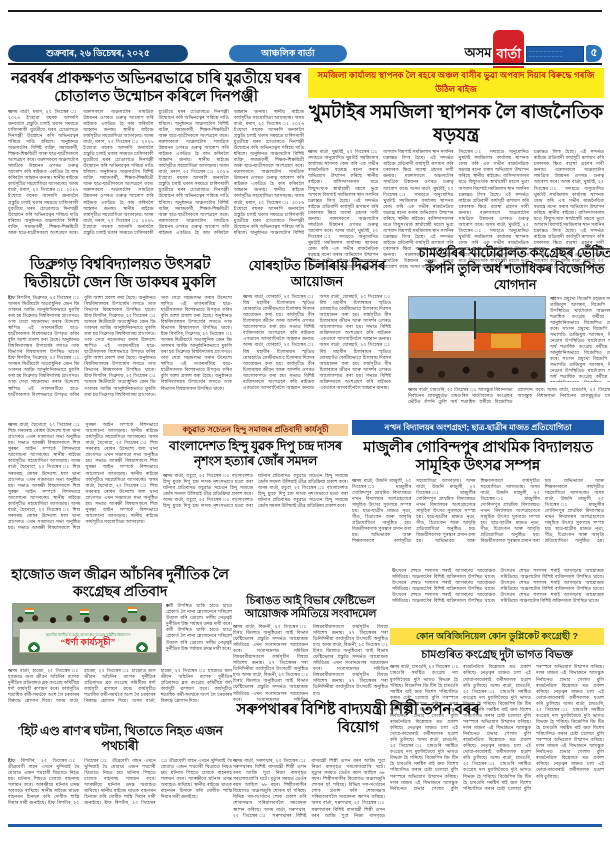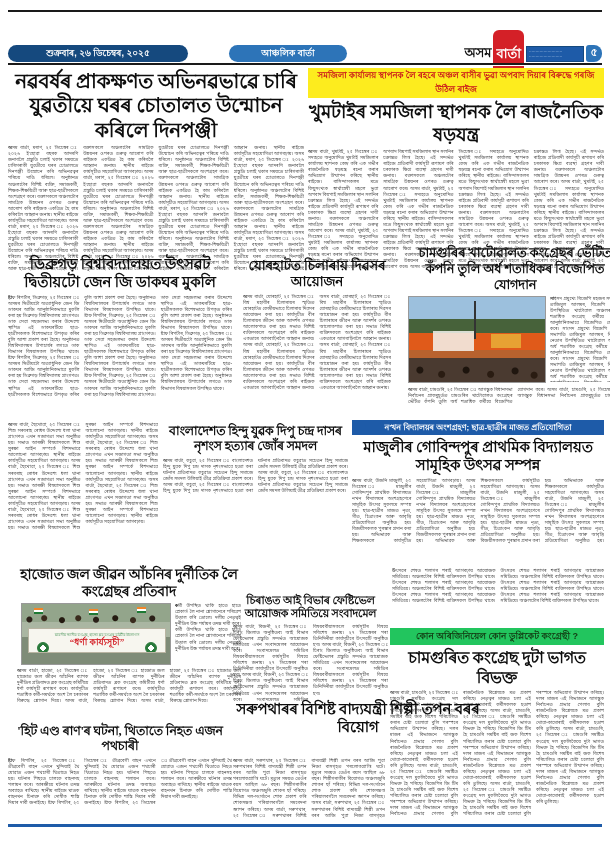--- a/index.html
+++ b/index.html
@@ -26,21 +26,21 @@
 
   
   .art{position:absolute;}
   .hl{font-weight:bold;text-align:center;line-height:1.22;margin:0 0 3px 0;color:#0d0d0d;
       font-family:"Liberation Serif",serif;letter-spacing:-0.2px;}
   .kicker{display:block;text-align:center;font-weight:bold;
           font-family:"Liberation Sans",sans-serif;margin:0 0 3px 0;padding:1px 2px;}
   .kicker.yellow{background:#fdec1e;color:#c9151b;font-size:8.5px;}
   .kicker.orange{background:#f6cf9e;color:#7a1400;font-size:8px;line-height:1.25;}
   .kicker.blue{background:#1e5ba8;color:#fff;font-size:8px;}
-  .kicker.mint{background:#22c55e;color:#123b12;font-size:9px;}
+  .kicker.mint{background:#fde047;color:#123b12;font-size:9px;}
   .body{font-size:4.6px;line-height:1.32;text-align:justify;color:#1c1c1c;
         column-gap:5px;overflow:hidden;word-break:break-word;}
   .c2{column-count:2}.c3{column-count:3}.c4{column-count:4}
   .body::first-letter{font-weight:bold;}
 
   
   .photoE{position:absolute;left:0;top:0;width:136px;height:85px;overflow:hidden;border:1px solid #999;
           background:linear-gradient(#9cc0dd 0 26%, #47623a 26% 42%, #e05a1a 42% 62%, #b8622e 62% 72%, #4a3a30 72% 100%);}
   .photoE .blob1{position:absolute;left:18%;top:40%;width:30%;height:24%;background:#f3f3ee;opacity:.85;}
   .photoE .blob2{position:absolute;left:60%;top:44%;width:22%;height:16%;background:#e8b43a;opacity:.8;}
@@ -94,21 +94,21 @@
     <span class="web-box">
       <span>·························</span>
       <span>·························</span>
     </span>
     <span class="pageno">৫</span>
   </div>
 
   <div class="headrule"></div>
 
   <section class="art" style="left:8px;top:69px;width:296px;">
-    <h2 class="hl" style="font-size:20px">নৱবৰ্ষৰ প্ৰাকক্ষণত অভিনৱভাৱে চাৰি যুৱতীয়ে ঘৰৰ চোতালত উন্মোচন কৰিলে দিনপঞ্জী</h2>
+    <h2 class="hl" style="font-size:15px">নৱবৰ্ষৰ প্ৰাকক্ষণত অভিনৱভাৱে চাৰি যুৱতীয়ে ঘৰৰ চোতালত উন্মোচন কৰিলে দিনপঞ্জী</h2>
     <div class="body c4" style="height:132px">অসম বাৰ্তা, মৰাণ, ২৫ ডিচেম্বৰ ঃ ২০২৬ ই'ছোৱা বছৰক আদৰণি জনাবলৈ প্ৰস্তুতি চলাই থকাৰ সময়তে চাৰিগৰাকী যুৱতীয়ে ঘৰৰ চোতালতে দিনপঞ্জী উন্মোচন কৰি অভিনৱত্বৰ পৰিচয় দাঙি ধৰিলে। অনুষ্ঠানত অঞ্চলটোৰ বিশিষ্ট ব্যক্তি, সমাজকৰ্মী, শিক্ষক-শিক্ষয়িত্ৰী আৰু ছাত্ৰ-ছাত্ৰীসকলে অংশগ্ৰহণ কৰে। বক্তাসকলে অঞ্চলটোৰ সামগ্ৰিক উন্নয়নৰ ওপৰত গুৰুত্ব আৰোপ কৰি ৰাইজক একত্ৰিত হৈ কাম কৰিবলৈ আহ্বান জনায়। স্থানীয় ৰাইজে কাৰ্যসূচীত সহযোগিতা আগবঢ়ায়। অসম বাৰ্তা, মৰাণ, ২৫ ডিচেম্বৰ ঃ ২০২৬ ই'ছোৱা বছৰক আদৰণি জনাবলৈ প্ৰস্তুতি চলাই থকাৰ সময়তে চাৰিগৰাকী যুৱতীয়ে ঘৰৰ চোতালতে দিনপঞ্জী উন্মোচন কৰি অভিনৱত্বৰ পৰিচয় দাঙি ধৰিলে। অনুষ্ঠানত অঞ্চলটোৰ বিশিষ্ট ব্যক্তি, সমাজকৰ্মী, শিক্ষক-শিক্ষয়িত্ৰী আৰু ছাত্ৰ-ছাত্ৰীসকলে অংশগ্ৰহণ কৰে। বক্তাসকলে অঞ্চলটোৰ সামগ্ৰিক উন্নয়নৰ ওপৰত গুৰুত্ব আৰোপ কৰি ৰাইজক একত্ৰিত হৈ কাম কৰিবলৈ আহ্বান জনায়। স্থানীয় ৰাইজে কাৰ্যসূচীত সহযোগিতা আগবঢ়ায়। অসম বাৰ্তা, মৰাণ, ২৫ ডিচেম্বৰ ঃ ২০২৬ ই'ছোৱা বছৰক আদৰণি জনাবলৈ প্ৰস্তুতি চলাই থকাৰ সময়তে চাৰিগৰাকী যুৱতীয়ে ঘৰৰ চোতালতে দিনপঞ্জী উন্মোচন কৰি অভিনৱত্বৰ পৰিচয় দাঙি ধৰিলে। অনুষ্ঠানত অঞ্চলটোৰ বিশিষ্ট ব্যক্তি, সমাজকৰ্মী, শিক্ষক-শিক্ষয়িত্ৰী আৰু ছাত্ৰ-ছাত্ৰীসকলে অংশগ্ৰহণ কৰে। বক্তাসকলে অঞ্চলটোৰ সামগ্ৰিক উন্নয়নৰ ওপৰত গুৰুত্ব আৰোপ কৰি ৰাইজক একত্ৰিত হৈ কাম কৰিবলৈ আহ্বান জনায়। স্থানীয় ৰাইজে কাৰ্যসূচীত সহযোগিতা আগবঢ়ায়। অসম বাৰ্তা, মৰাণ, ২৫ ডিচেম্বৰ ঃ ২০২৬ ই'ছোৱা বছৰক আদৰণি জনাবলৈ প্ৰস্তুতি চলাই থকাৰ সময়তে চাৰিগৰাকী যুৱতীয়ে ঘৰৰ চোতালতে দিনপঞ্জী উন্মোচন কৰি অভিনৱত্বৰ পৰিচয় দাঙি ধৰিলে। অনুষ্ঠানত অঞ্চলটোৰ বিশিষ্ট ব্যক্তি, সমাজকৰ্মী, শিক্ষক-শিক্ষয়িত্ৰী আৰু ছাত্ৰ-ছাত্ৰীসকলে অংশগ্ৰহণ কৰে। বক্তাসকলে অঞ্চলটোৰ সামগ্ৰিক উন্নয়নৰ ওপৰত গুৰুত্ব আৰোপ কৰি ৰাইজক একত্ৰিত হৈ কাম কৰিবলৈ আহ্বান জনায়। স্থানীয় ৰাইজে কাৰ্যসূচীত সহযোগিতা আগবঢ়ায়। অসম বাৰ্তা, মৰাণ, ২৫ ডিচেম্বৰ ঃ ২০২৬ ই'ছোৱা বছৰক আদৰণি জনাবলৈ প্ৰস্তুতি চলাই থকাৰ সময়তে চাৰিগৰাকী যুৱতীয়ে ঘৰৰ চোতালতে দিনপঞ্জী উন্মোচন কৰি অভিনৱত্বৰ পৰিচয় দাঙি ধৰিলে। অনুষ্ঠানত অঞ্চলটোৰ বিশিষ্ট ব্যক্তি, সমাজকৰ্মী, শিক্ষক-শিক্ষয়িত্ৰী আৰু ছাত্ৰ-ছাত্ৰীসকলে অংশগ্ৰহণ কৰে। বক্তাসকলে অঞ্চলটোৰ সামগ্ৰিক উন্নয়নৰ ওপৰত গুৰুত্ব আৰোপ কৰি ৰাইজক একত্ৰিত হৈ কাম কৰিবলৈ আহ্বান জনায়। স্থানীয় ৰাইজে কাৰ্যসূচীত সহযোগিতা আগবঢ়ায়। অসম বাৰ্তা, মৰাণ, ২৫ ডিচেম্বৰ ঃ ২০২৬ ই'ছোৱা বছৰক আদৰণি জনাবলৈ প্ৰস্তুতি চলাই থকাৰ সময়তে চাৰিগৰাকী যুৱতীয়ে ঘৰৰ চোতালতে দিনপঞ্জী উন্মোচন কৰি অভিনৱত্বৰ পৰিচয় দাঙি ধৰিলে। অনুষ্ঠানত অঞ্চলটোৰ বিশিষ্ট ব্যক্তি, সমাজকৰ্মী, শিক্ষক-শিক্ষয়িত্ৰী আৰু ছাত্ৰ-ছাত্ৰীসকলে অংশগ্ৰহণ কৰে। বক্তাসকলে অঞ্চলটোৰ সামগ্ৰিক উন্নয়নৰ ওপৰত গুৰুত্ব আৰোপ কৰি ৰাইজক একত্ৰিত হৈ কাম কৰিবলৈ আহ্বান জনায়। স্থানীয় ৰাইজে কাৰ্যসূচীত সহযোগিতা আগবঢ়ায়। অসম বাৰ্তা, মৰাণ, ২৫ ডিচেম্বৰ ঃ ২০২৬ ই'ছোৱা বছৰক আদৰণি জনাবলৈ প্ৰস্তুতি চলাই থকাৰ সময়তে চাৰিগৰাকী যুৱতীয়ে ঘৰৰ চোতালতে দিনপঞ্জী উন্মোচন কৰি অভিনৱত্বৰ পৰিচয় দাঙি ধৰিলে। অনুষ্ঠানত অঞ্চলটোৰ বিশিষ্ট ব্যক্তি, সমাজকৰ্মী, শিক্ষক-শিক্ষয়িত্ৰী আৰু ছাত্ৰ-ছাত্ৰীসকলে অংশগ্ৰহণ কৰে। বক্তাসকলে অঞ্চলটোৰ সামগ্ৰিক উন্নয়নৰ ওপৰত গুৰুত্ব আৰোপ কৰি ৰাইজক একত্ৰিত হৈ কাম কৰিবলৈ আহ্বান জনায়। স্থানীয় ৰাইজে কাৰ্যসূচীত সহযোগিতা আগবঢ়ায়। অসম বাৰ্তা, মৰাণ, ২৫ ডিচেম্বৰ ঃ ২০২৬ ই'ছোৱা বছৰক আদৰণি জনাবলৈ প্ৰস্তুতি চলাই থকাৰ সময়তে চাৰিগৰাকী যুৱতীয়ে ঘৰৰ চোতালতে দিনপঞ্জী উন্মোচন কৰি অভিনৱত্বৰ পৰিচয় দাঙি ধৰিলে। অনুষ্ঠানত অঞ্চলটোৰ বিশিষ্ট ব্যক্তি, সমাজকৰ্মী, শিক্ষক-শিক্ষয়িত্ৰী আৰু ছাত্ৰ-ছাত্ৰীসকলে অংশগ্ৰহণ কৰে। বক্তাসকলে অঞ্চলটোৰ সামগ্ৰিক উন্নয়নৰ ওপৰত গুৰুত্ব আৰোপ কৰি ৰাইজক একত্ৰিত হৈ কাম কৰিবলৈ আহ্বান জনায়। স্থানীয় ৰাইজে কাৰ্যসূচীত সহযোগিতা আগবঢ়ায়। </div>
   </section>
 
   <section class="art" style="left:308px;top:68px;width:296px;">
     <span class="kicker yellow">সমজিলা কাৰ্যালয় স্থাপনক লৈ ৰহৰে অঞ্চল বাসীৰ ভুৱা অপবাদ দিয়াৰ বিৰুদ্ধে গৰজি উঠিল ৰাইজ</span>
     <h2 class="hl" style="font-size:18.5px">খুমটাইৰ সমজিলা স্থাপনক লৈ ৰাজনৈতিক ষড়যন্ত্ৰ</h2>
     <div class="body c4" style="height:122px">অসম বাৰ্তা, খুমটাই, ২৫ ডিচেম্বৰ ঃ সদ্যহতে অনুমোদিত খুমটাই সমজিলাৰ কাৰ্যালয় স্থাপনক কেন্দ্ৰ কৰি এক গভীৰ ৰাজনৈতিক ষড়যন্ত্ৰ ৰচনা কৰাৰ অভিযোগ উত্থাপন কৰিছে স্থানীয় ৰাইজে। বাসিন্দাসকলৰ মতে কিছুসংখ্যক স্বাৰ্থান্বেষী মহলে ভুৱা অপবাদ বিয়পাই সমজিলাৰ স্থান সলনিৰ চক্ৰান্তত লিপ্ত হৈছে। এই সন্দৰ্ভত ৰাইজে প্ৰতিবাদী কাৰ্যসূচী ৰূপায়ণ কৰি চৰকাৰক ক্ষিপ্ৰ ব্যৱস্থা গ্ৰহণৰ দাবী জনায়। বক্তাসকলে অঞ্চলটোৰ সামগ্ৰিক উন্নয়নৰ ওপৰত গুৰুত্ব আৰোপ কৰে। অসম বাৰ্তা, খুমটাই, ২৫ ডিচেম্বৰ ঃ সদ্যহতে অনুমোদিত খুমটাই সমজিলাৰ কাৰ্যালয় স্থাপনক কেন্দ্ৰ কৰি এক গভীৰ ৰাজনৈতিক ষড়যন্ত্ৰ ৰচনা কৰাৰ অভিযোগ উত্থাপন কৰিছে স্থানীয় ৰাইজে। বাসিন্দাসকলৰ মতে কিছুসংখ্যক স্বাৰ্থান্বেষী মহলে ভুৱা অপবাদ বিয়পাই সমজিলাৰ স্থান সলনিৰ চক্ৰান্তত লিপ্ত হৈছে। এই সন্দৰ্ভত ৰাইজে প্ৰতিবাদী কাৰ্যসূচী ৰূপায়ণ কৰি চৰকাৰক ক্ষিপ্ৰ ব্যৱস্থা গ্ৰহণৰ দাবী জনায়। বক্তাসকলে অঞ্চলটোৰ সামগ্ৰিক উন্নয়নৰ ওপৰত গুৰুত্ব আৰোপ কৰে। অসম বাৰ্তা, খুমটাই, ২৫ ডিচেম্বৰ ঃ সদ্যহতে অনুমোদিত খুমটাই সমজিলাৰ কাৰ্যালয় স্থাপনক কেন্দ্ৰ কৰি এক গভীৰ ৰাজনৈতিক ষড়যন্ত্ৰ ৰচনা কৰাৰ অভিযোগ উত্থাপন কৰিছে স্থানীয় ৰাইজে। বাসিন্দাসকলৰ মতে কিছুসংখ্যক স্বাৰ্থান্বেষী মহলে ভুৱা অপবাদ বিয়পাই সমজিলাৰ স্থান সলনিৰ চক্ৰান্তত লিপ্ত হৈছে। এই সন্দৰ্ভত ৰাইজে প্ৰতিবাদী কাৰ্যসূচী ৰূপায়ণ কৰি চৰকাৰক ক্ষিপ্ৰ ব্যৱস্থা গ্ৰহণৰ দাবী জনায়। বক্তাসকলে অঞ্চলটোৰ সামগ্ৰিক উন্নয়নৰ ওপৰত গুৰুত্ব আৰোপ কৰে। অসম বাৰ্তা, খুমটাই, ২৫ ডিচেম্বৰ ঃ সদ্যহতে অনুমোদিত খুমটাই সমজিলাৰ কাৰ্যালয় স্থাপনক কেন্দ্ৰ কৰি এক গভীৰ ৰাজনৈতিক ষড়যন্ত্ৰ ৰচনা কৰাৰ অভিযোগ উত্থাপন কৰিছে স্থানীয় ৰাইজে। বাসিন্দাসকলৰ মতে কিছুসংখ্যক স্বাৰ্থান্বেষী মহলে ভুৱা অপবাদ বিয়পাই সমজিলাৰ স্থান সলনিৰ চক্ৰান্তত লিপ্ত হৈছে। এই সন্দৰ্ভত ৰাইজে প্ৰতিবাদী কাৰ্যসূচী ৰূপায়ণ কৰি চৰকাৰক ক্ষিপ্ৰ ব্যৱস্থা গ্ৰহণৰ দাবী জনায়। বক্তাসকলে অঞ্চলটোৰ সামগ্ৰিক উন্নয়নৰ ওপৰত গুৰুত্ব আৰোপ কৰে। অসম বাৰ্তা, খুমটাই, ২৫ ডিচেম্বৰ ঃ সদ্যহতে অনুমোদিত খুমটাই সমজিলাৰ কাৰ্যালয় স্থাপনক কেন্দ্ৰ কৰি এক গভীৰ ৰাজনৈতিক ষড়যন্ত্ৰ ৰচনা কৰাৰ অভিযোগ উত্থাপন কৰিছে স্থানীয় ৰাইজে। বাসিন্দাসকলৰ মতে কিছুসংখ্যক স্বাৰ্থান্বেষী মহলে ভুৱা অপবাদ বিয়পাই সমজিলাৰ স্থান সলনিৰ চক্ৰান্তত লিপ্ত হৈছে। এই সন্দৰ্ভত ৰাইজে প্ৰতিবাদী কাৰ্যসূচী ৰূপায়ণ কৰি চৰকাৰক ক্ষিপ্ৰ ব্যৱস্থা গ্ৰহণৰ দাবী জনায়। বক্তাসকলে অঞ্চলটোৰ সামগ্ৰিক উন্নয়নৰ ওপৰত গুৰুত্ব আৰোপ কৰে। অসম বাৰ্তা, খুমটাই, ২৫ ডিচেম্বৰ ঃ সদ্যহতে অনুমোদিত খুমটাই সমজিলাৰ কাৰ্যালয় স্থাপনক কেন্দ্ৰ কৰি এক গভীৰ ৰাজনৈতিক ষড়যন্ত্ৰ ৰচনা কৰাৰ অভিযোগ উত্থাপন কৰিছে স্থানীয় ৰাইজে। বাসিন্দাসকলৰ মতে কিছুসংখ্যক স্বাৰ্থান্বেষী মহলে ভুৱা অপবাদ বিয়পাই সমজিলাৰ স্থান সলনিৰ চক্ৰান্তত লিপ্ত হৈছে। এই সন্দৰ্ভত ৰাইজে প্ৰতিবাদী কাৰ্যসূচী ৰূপায়ণ কৰি চৰকাৰক ক্ষিপ্ৰ ব্যৱস্থা গ্ৰহণৰ দাবী জনায়। বক্তাসকলে অঞ্চলটোৰ সামগ্ৰিক উন্নয়নৰ ওপৰত গুৰুত্ব আৰোপ কৰে। অসম বাৰ্তা, খুমটাই, ২৫ ডিচেম্বৰ ঃ সদ্যহতে অনুমোদিত খুমটাই সমজিলাৰ কাৰ্যালয় স্থাপনক কেন্দ্ৰ কৰি এক গভীৰ ৰাজনৈতিক ষড়যন্ত্ৰ ৰচনা কৰাৰ অভিযোগ উত্থাপন কৰিছে স্থানীয় ৰাইজে। বাসিন্দাসকলৰ মতে কিছুসংখ্যক স্বাৰ্থান্বেষী মহলে ভুৱা অপবাদ বিয়পাই সমজিলাৰ স্থান সলনিৰ চক্ৰান্তত লিপ্ত হৈছে। এই সন্দৰ্ভত ৰাইজে প্ৰতিবাদী কাৰ্যসূচী ৰূপায়ণ কৰি চৰকাৰক ক্ষিপ্ৰ ব্যৱস্থা গ্ৰহণৰ দাবী জনায়। বক্তাসকলে অঞ্চলটোৰ সামগ্ৰিক উন্নয়নৰ ওপৰত গুৰুত্ব আৰোপ কৰে। </div>
   </section>
 
   <section class="art" style="left:8px;top:255px;width:224px;">
@@ -133,34 +133,35 @@
       <div class="body" style="position:absolute;left:142px;top:0;width:72px;height:86px;">সাংসদ প্ৰমুখ্যে বিজেপি মহজৰ সভাপতি তাজিমুল আলমৰ, বিজেপি নেতাৰ উপস্থিতিত খাটোৱাল অঞ্চলৰ অৰ্ধ শতাধিক কংগ্ৰেছ কৰ্মীয়ে আজি আনুষ্ঠানিকভাৱে বিজেপিত যোগদান কৰে। সাংসদ প্ৰমুখ্যে বিজেপি মহজৰ সভাপতি তাজিমুল আলমৰ, বিজেপি নেতাৰ উপস্থিতিত খাটোৱাল অঞ্চলৰ অৰ্ধ শতাধিক কংগ্ৰেছ কৰ্মীয়ে আজি আনুষ্ঠানিকভাৱে বিজেপিত যোগদান কৰে। সাংসদ প্ৰমুখ্যে বিজেপি মহজৰ সভাপতি তাজিমুল আলমৰ, বিজেপি নেতাৰ উপস্থিতিত খাটোৱাল অঞ্চলৰ অৰ্ধ শতাধিক কংগ্ৰেছ কৰ্মীয়ে আজি আনুষ্ঠানিকভাৱে বিজেপিত যোগদান কৰে। </div>
     </div>
     <div class="body c2" style="height:22px;margin-top:3px">অসম বাৰ্তা, চামগুৰি, ২৫ ডিচেম্বৰ ঃ আগন্তুক বিধানসভা নিৰ্বাচনৰ প্ৰাকমুহূৰ্তত চামগুৰিৰ খাটোৱালত কংগ্ৰেছৰ ভেঁটিত কঁপনি তুলি অৰ্ধ শতাধিক কৰ্মীয়ে বিজেপিত যোগদান কৰে। অসম বাৰ্তা, চামগুৰি, ২৫ ডিচেম্বৰ ঃ আগন্তুক বিধানসভা নিৰ্বাচনৰ প্ৰাকমুহূৰ্তত চামগুৰিৰ খাটোৱালত কংগ্ৰেছৰ ভেঁটিত কঁপনি তুলি অৰ্ধ শতাধিক কৰ্মীয়ে বিজেপিত যোগদান কৰে। </div>
   </section>
 
   <section class="art" style="left:8px;top:422px;width:150px;">
     <div class="body c2" style="height:112px">অসম বাৰ্তা, ছৈখোৱা, ২৫ ডিচেম্বৰ ঃ শিশু সৰবৰাহ ৰোধৰ উদ্দেশ্যে ধলা থানা প্ৰাংগণত এখন সজাগতা সভা অনুষ্ঠিত হয়। সভাত আৰক্ষী বিষয়াসকলে শিশু সুৰক্ষা আইন সম্পৰ্কে বিশদভাৱে আলোচনা আগবঢ়ায়। স্থানীয় ৰাইজে কাৰ্যসূচীত সহযোগিতা আগবঢ়ায়। অসম বাৰ্তা, ছৈখোৱা, ২৫ ডিচেম্বৰ ঃ শিশু সৰবৰাহ ৰোধৰ উদ্দেশ্যে ধলা থানা প্ৰাংগণত এখন সজাগতা সভা অনুষ্ঠিত হয়। সভাত আৰক্ষী বিষয়াসকলে শিশু সুৰক্ষা আইন সম্পৰ্কে বিশদভাৱে আলোচনা আগবঢ়ায়। স্থানীয় ৰাইজে কাৰ্যসূচীত সহযোগিতা আগবঢ়ায়। অসম বাৰ্তা, ছৈখোৱা, ২৫ ডিচেম্বৰ ঃ শিশু সৰবৰাহ ৰোধৰ উদ্দেশ্যে ধলা থানা প্ৰাংগণত এখন সজাগতা সভা অনুষ্ঠিত হয়। সভাত আৰক্ষী বিষয়াসকলে শিশু সুৰক্ষা আইন সম্পৰ্কে বিশদভাৱে আলোচনা আগবঢ়ায়। স্থানীয় ৰাইজে কাৰ্যসূচীত সহযোগিতা আগবঢ়ায়। অসম বাৰ্তা, ছৈখোৱা, ২৫ ডিচেম্বৰ ঃ শিশু সৰবৰাহ ৰোধৰ উদ্দেশ্যে ধলা থানা প্ৰাংগণত এখন সজাগতা সভা অনুষ্ঠিত হয়। সভাত আৰক্ষী বিষয়াসকলে শিশু সুৰক্ষা আইন সম্পৰ্কে বিশদভাৱে আলোচনা আগবঢ়ায়। স্থানীয় ৰাইজে কাৰ্যসূচীত সহযোগিতা আগবঢ়ায়। অসম বাৰ্তা, ছৈখোৱা, ২৫ ডিচেম্বৰ ঃ শিশু সৰবৰাহ ৰোধৰ উদ্দেশ্যে ধলা থানা প্ৰাংগণত এখন সজাগতা সভা অনুষ্ঠিত হয়। সভাত আৰক্ষী বিষয়াসকলে শিশু সুৰক্ষা আইন সম্পৰ্কে বিশদভাৱে আলোচনা আগবঢ়ায়। স্থানীয় ৰাইজে কাৰ্যসূচীত সহযোগিতা আগবঢ়ায়। </div>
   </section>
 
   <section class="art" style="left:163px;top:424px;width:185px;">
+    <span class="kicker orange">কচুৱাত সচেতন হিন্দু সমাজৰ প্ৰতিবাদী কাৰ্যসূচী</span>
     <h2 class="hl" style="font-size:12.5px">বাংলাদেশত হিন্দু যুৱক দিপু চন্দ্ৰ দাসৰ নৃশংস হত্যাৰ জোঁৰ সমদল</h2>
     <div class="body c2" style="height:56px">অসম বাৰ্তা, কচুৱা, ২৫ ডিচেম্বৰ ঃ বাংলাদেশত হিন্দু যুৱক দিপু চন্দ্ৰ দাসক নৃশংসভাৱে হত্যা কৰা ঘটনাৰ প্ৰতিবাদত কচুৱাত সচেতন হিন্দু সমাজে জোঁৰ সমদল উলিয়াই তীব্ৰ প্ৰতিক্ৰিয়া প্ৰকাশ কৰে। অসম বাৰ্তা, কচুৱা, ২৫ ডিচেম্বৰ ঃ বাংলাদেশত হিন্দু যুৱক দিপু চন্দ্ৰ দাসক নৃশংসভাৱে হত্যা কৰা ঘটনাৰ প্ৰতিবাদত কচুৱাত সচেতন হিন্দু সমাজে জোঁৰ সমদল উলিয়াই তীব্ৰ প্ৰতিক্ৰিয়া প্ৰকাশ কৰে। অসম বাৰ্তা, কচুৱা, ২৫ ডিচেম্বৰ ঃ বাংলাদেশত হিন্দু যুৱক দিপু চন্দ্ৰ দাসক নৃশংসভাৱে হত্যা কৰা ঘটনাৰ প্ৰতিবাদত কচুৱাত সচেতন হিন্দু সমাজে জোঁৰ সমদল উলিয়াই তীব্ৰ প্ৰতিক্ৰিয়া প্ৰকাশ কৰে। </div>
   </section>
 
   <section class="art" style="left:352px;top:420px;width:252px;">
     <span class="kicker blue">ন'খন বিদ্যালয়ৰ অংশগ্ৰহণ; ছাত্ৰ-ছাত্ৰীৰ মাজত প্ৰতিযোগিতা</span>
     <h2 class="hl" style="font-size:15px">মাজুলীৰ গোবিন্দপুৰ প্ৰাথমিক বিদ্যালয়ত সামূহিক উৎসৱ সম্পন্ন</h2>
     <div class="body c4" style="height:72px">অসম বাৰ্তা, উজনি মাজুলী, ২৫ ডিচেম্বৰ ঃ মাজুলীৰ গোবিন্দপুৰ প্ৰাথমিক বিদ্যালয়ত ন'খন বিদ্যালয়ৰ অংশগ্ৰহণেৰে সামূহিক উৎসৱ সুকলমে সম্পন্ন হয়। ছাত্ৰ-ছাত্ৰীৰ মাজত নৃত্য, গীত, চিত্ৰাংকন আৰু আবৃত্তি প্ৰতিযোগিতা অনুষ্ঠিত হয়। বিজয়ীসকলক পুৰস্কাৰ প্ৰদান কৰা হয়। অভিভাৱক আৰু শিক্ষকসকলে কাৰ্যসূচীত সহযোগিতা আগবঢ়ায়। অসম বাৰ্তা, উজনি মাজুলী, ২৫ ডিচেম্বৰ ঃ মাজুলীৰ গোবিন্দপুৰ প্ৰাথমিক বিদ্যালয়ত ন'খন বিদ্যালয়ৰ অংশগ্ৰহণেৰে সামূহিক উৎসৱ সুকলমে সম্পন্ন হয়। ছাত্ৰ-ছাত্ৰীৰ মাজত নৃত্য, গীত, চিত্ৰাংকন আৰু আবৃত্তি প্ৰতিযোগিতা অনুষ্ঠিত হয়। বিজয়ীসকলক পুৰস্কাৰ প্ৰদান কৰা হয়। অভিভাৱক আৰু শিক্ষকসকলে কাৰ্যসূচীত সহযোগিতা আগবঢ়ায়। অসম বাৰ্তা, উজনি মাজুলী, ২৫ ডিচেম্বৰ ঃ মাজুলীৰ গোবিন্দপুৰ প্ৰাথমিক বিদ্যালয়ত ন'খন বিদ্যালয়ৰ অংশগ্ৰহণেৰে সামূহিক উৎসৱ সুকলমে সম্পন্ন হয়। ছাত্ৰ-ছাত্ৰীৰ মাজত নৃত্য, গীত, চিত্ৰাংকন আৰু আবৃত্তি প্ৰতিযোগিতা অনুষ্ঠিত হয়। বিজয়ীসকলক পুৰস্কাৰ প্ৰদান কৰা হয়। অভিভাৱক আৰু শিক্ষকসকলে কাৰ্যসূচীত সহযোগিতা আগবঢ়ায়। অসম বাৰ্তা, উজনি মাজুলী, ২৫ ডিচেম্বৰ ঃ মাজুলীৰ গোবিন্দপুৰ প্ৰাথমিক বিদ্যালয়ত ন'খন বিদ্যালয়ৰ অংশগ্ৰহণেৰে সামূহিক উৎসৱ সুকলমে সম্পন্ন হয়। ছাত্ৰ-ছাত্ৰীৰ মাজত নৃত্য, গীত, চিত্ৰাংকন আৰু আবৃত্তি প্ৰতিযোগিতা অনুষ্ঠিত হয়। বিজয়ীসকলক পুৰস্কাৰ প্ৰদান কৰা হয়। অভিভাৱক আৰু শিক্ষকসকলে কাৰ্যসূচীত সহযোগিতা আগবঢ়ায়। </div>
   </section>
   <section class="art" style="left:392px;top:568px;width:212px;">
     <div class="body c2" style="height:54px">উৎসৱৰ শেষত শলাগৰ শৰাই আগবঢ়ায় আয়োজক সমিতিয়ে। অঞ্চলটোৰ বিশিষ্ট ব্যক্তিসকল উপস্থিত থাকে। উৎসৱৰ শেষত শলাগৰ শৰাই আগবঢ়ায় আয়োজক সমিতিয়ে। অঞ্চলটোৰ বিশিষ্ট ব্যক্তিসকল উপস্থিত থাকে। উৎসৱৰ শেষত শলাগৰ শৰাই আগবঢ়ায় আয়োজক সমিতিয়ে। অঞ্চলটোৰ বিশিষ্ট ব্যক্তিসকল উপস্থিত থাকে। উৎসৱৰ শেষত শলাগৰ শৰাই আগবঢ়ায় আয়োজক সমিতিয়ে। অঞ্চলটোৰ বিশিষ্ট ব্যক্তিসকল উপস্থিত থাকে। উৎসৱৰ শেষত শলাগৰ শৰাই আগবঢ়ায় আয়োজক সমিতিয়ে। অঞ্চলটোৰ বিশিষ্ট ব্যক্তিসকল উপস্থিত থাকে। উৎসৱৰ শেষত শলাগৰ শৰাই আগবঢ়ায় আয়োজক সমিতিয়ে। অঞ্চলটোৰ বিশিষ্ট ব্যক্তিসকল উপস্থিত থাকে। </div>
   </section>
 
-  <section class="art" style="left:17px;top:566px;width:224px;">
+  <section class="art" style="left:8px;top:566px;width:224px;">
     <h2 class="hl" style="font-size:14px">হাজোত জল জীৱন আঁচনিৰ দুৰ্নীতিক লৈ কংগ্ৰেছৰ প্ৰতিবাদ</h2>
     <div style="position:relative;height:62px;">
       <div class="photoI" style="left:4px;top:0;width:148px;height:60px;">
         <div class="crowd"></div>
         <div class="flag" style="left:8%;top:6%;"></div>
         <div class="flag" style="left:78%;top:4%;"></div>
         <div class="flag" style="left:45%;top:8%;"></div>
         <div class="banner">
           <span class="tiny-line">ভাৰতীয় জাতীয় কংগ্ৰেছ, হাজো ব্লক কংগ্ৰেছ কমিটীৰ উদ্যোগত</span>
           <span class="main-line">“ধৰ্ণা কাৰ্য্যসূচী”</span>
@@ -173,21 +174,21 @@
     <div class="body c3" style="height:50px;margin-top:3px">অসম বাৰ্তা, হাজো, ২৫ ডিচেম্বৰ ঃ হাজোত জল জীৱন আঁচনিৰ ব্যাপক দুৰ্নীতিৰ প্ৰতিবাদত ব্লক কংগ্ৰেছ কমিটীয়ে ধৰ্ণা কাৰ্যসূচী ৰূপায়ণ কৰে। কাৰ্যসূচীত শতাধিক কৰ্মী-সমৰ্থকে অংশ লৈ চৰকাৰৰ বিৰুদ্ধে শ্লোগান দিয়ে। অসম বাৰ্তা, হাজো, ২৫ ডিচেম্বৰ ঃ হাজোত জল জীৱন আঁচনিৰ ব্যাপক দুৰ্নীতিৰ প্ৰতিবাদত ব্লক কংগ্ৰেছ কমিটীয়ে ধৰ্ণা কাৰ্যসূচী ৰূপায়ণ কৰে। কাৰ্যসূচীত শতাধিক কৰ্মী-সমৰ্থকে অংশ লৈ চৰকাৰৰ বিৰুদ্ধে শ্লোগান দিয়ে। অসম বাৰ্তা, হাজো, ২৫ ডিচেম্বৰ ঃ হাজোত জল জীৱন আঁচনিৰ ব্যাপক দুৰ্নীতিৰ প্ৰতিবাদত ব্লক কংগ্ৰেছ কমিটীয়ে ধৰ্ণা কাৰ্যসূচী ৰূপায়ণ কৰে। কাৰ্যসূচীত শতাধিক কৰ্মী-সমৰ্থকে অংশ লৈ চৰকাৰৰ বিৰুদ্ধে শ্লোগান দিয়ে। </div>
   </section>
 
   <section class="art" style="left:233px;top:594px;width:155px;">
     <h2 class="hl" style="font-size:11px">চিৰাঙত আই বিভাৰ ফেষ্টিভেল আয়োজক সমিতিয়ে সংবাদমেল</h2>
     <div class="body c2" style="height:82px">অসম বাৰ্তা, বিজনী, ২৫ ডিচেম্বৰ ঃ চিৰাং জিলাত অনুষ্ঠিতব্য আই বিভাৰ ফেষ্টিভেলৰ প্ৰস্তুতি সন্দৰ্ভত আয়োজক সমিতিয়ে এখন সংবাদমেলৰ আয়োজন কৰে। সংবাদমেলত সমিতিৰ বিষয়ববীয়াসকলে কাৰ্যসূচীৰ বিষয়ে সবিশেষ জনায়। ২৭ ডিচেম্বৰৰ পৰা তিনিদিনীয়া কাৰ্যসূচীৰে উৎসৱটি অনুষ্ঠিত হ'ব। অসম বাৰ্তা, বিজনী, ২৫ ডিচেম্বৰ ঃ চিৰাং জিলাত অনুষ্ঠিতব্য আই বিভাৰ ফেষ্টিভেলৰ প্ৰস্তুতি সন্দৰ্ভত আয়োজক সমিতিয়ে এখন সংবাদমেলৰ আয়োজন কৰে। সংবাদমেলত সমিতিৰ বিষয়ববীয়াসকলে কাৰ্যসূচীৰ বিষয়ে সবিশেষ জনায়। ২৭ ডিচেম্বৰৰ পৰা তিনিদিনীয়া কাৰ্যসূচীৰে উৎসৱটি অনুষ্ঠিত হ'ব। অসম বাৰ্তা, বিজনী, ২৫ ডিচেম্বৰ ঃ চিৰাং জিলাত অনুষ্ঠিতব্য আই বিভাৰ ফেষ্টিভেলৰ প্ৰস্তুতি সন্দৰ্ভত আয়োজক সমিতিয়ে এখন সংবাদমেলৰ আয়োজন কৰে। সংবাদমেলত সমিতিৰ বিষয়ববীয়াসকলে কাৰ্যসূচীৰ বিষয়ে সবিশেষ জনায়। ২৭ ডিচেম্বৰৰ পৰা তিনিদিনীয়া কাৰ্যসূচীৰে উৎসৱটি অনুষ্ঠিত হ'ব। </div>
   </section>
 
   <section class="art" style="left:390px;top:628px;width:214px;">
     <span class="kicker mint">কোন অৰিজিনিয়েল কোন ডুপ্লিকেট কংগ্ৰেছী ?</span>
-    <h2 class="hl" style="font-size:16px">চামগুৰিত কংগ্ৰেছ দুটা ভাগত বিভক্ত</h2>
+    <h2 class="hl" style="font-size:11px">চামগুৰিত কংগ্ৰেছ দুটা ভাগত বিভক্ত</h2>
     <div class="body c3" style="height:142px">অসম বাৰ্তা, চামগুৰি, ২৫ ডিচেম্বৰ ঃ চামগুৰি সমষ্টিত কংগ্ৰেছ দল মুকলিকৈয়ে দুটা ভাগত বিভক্ত হৈ পৰিছে। বিজেপিৰ জি টিম হৈ চামগুৰি সমষ্টিৰ বাই জক বিশেষ পৰিচালিত কৰাৰ চেষ্টা চলোৱা বুলি পৰস্পৰে অভিযোগ উত্থাপন কৰিছে। দলৰ মাজৰ এই বিভাজনে আগন্তুক নিৰ্বাচনত প্ৰভাৱ পেলাব বুলি ৰাজনৈতিক বিশ্লেষকে মত প্ৰকাশ কৰিছে। নেতৃত্বৰ মাজত চলা এই খোৱা-কামোৰাই কৰ্মীসকলক হতাশ কৰি তুলিছে। অসম বাৰ্তা, চামগুৰি, ২৫ ডিচেম্বৰ ঃ চামগুৰি সমষ্টিত কংগ্ৰেছ দল মুকলিকৈয়ে দুটা ভাগত বিভক্ত হৈ পৰিছে। বিজেপিৰ জি টিম হৈ চামগুৰি সমষ্টিৰ বাই জক বিশেষ পৰিচালিত কৰাৰ চেষ্টা চলোৱা বুলি পৰস্পৰে অভিযোগ উত্থাপন কৰিছে। দলৰ মাজৰ এই বিভাজনে আগন্তুক নিৰ্বাচনত প্ৰভাৱ পেলাব বুলি ৰাজনৈতিক বিশ্লেষকে মত প্ৰকাশ কৰিছে। নেতৃত্বৰ মাজত চলা এই খোৱা-কামোৰাই কৰ্মীসকলক হতাশ কৰি তুলিছে। অসম বাৰ্তা, চামগুৰি, ২৫ ডিচেম্বৰ ঃ চামগুৰি সমষ্টিত কংগ্ৰেছ দল মুকলিকৈয়ে দুটা ভাগত বিভক্ত হৈ পৰিছে। বিজেপিৰ জি টিম হৈ চামগুৰি সমষ্টিৰ বাই জক বিশেষ পৰিচালিত কৰাৰ চেষ্টা চলোৱা বুলি পৰস্পৰে অভিযোগ উত্থাপন কৰিছে। দলৰ মাজৰ এই বিভাজনে আগন্তুক নিৰ্বাচনত প্ৰভাৱ পেলাব বুলি ৰাজনৈতিক বিশ্লেষকে মত প্ৰকাশ কৰিছে। নেতৃত্বৰ মাজত চলা এই খোৱা-কামোৰাই কৰ্মীসকলক হতাশ কৰি তুলিছে। অসম বাৰ্তা, চামগুৰি, ২৫ ডিচেম্বৰ ঃ চামগুৰি সমষ্টিত কংগ্ৰেছ দল মুকলিকৈয়ে দুটা ভাগত বিভক্ত হৈ পৰিছে। বিজেপিৰ জি টিম হৈ চামগুৰি সমষ্টিৰ বাই জক বিশেষ পৰিচালিত কৰাৰ চেষ্টা চলোৱা বুলি পৰস্পৰে অভিযোগ উত্থাপন কৰিছে। দলৰ মাজৰ এই বিভাজনে আগন্তুক নিৰ্বাচনত প্ৰভাৱ পেলাব বুলি ৰাজনৈতিক বিশ্লেষকে মত প্ৰকাশ কৰিছে। নেতৃত্বৰ মাজত চলা এই খোৱা-কামোৰাই কৰ্মীসকলক হতাশ কৰি তুলিছে। অসম বাৰ্তা, চামগুৰি, ২৫ ডিচেম্বৰ ঃ চামগুৰি সমষ্টিত কংগ্ৰেছ দল মুকলিকৈয়ে দুটা ভাগত বিভক্ত হৈ পৰিছে। বিজেপিৰ জি টিম হৈ চামগুৰি সমষ্টিৰ বাই জক বিশেষ পৰিচালিত কৰাৰ চেষ্টা চলোৱা বুলি পৰস্পৰে অভিযোগ উত্থাপন কৰিছে। দলৰ মাজৰ এই বিভাজনে আগন্তুক নিৰ্বাচনত প্ৰভাৱ পেলাব বুলি ৰাজনৈতিক বিশ্লেষকে মত প্ৰকাশ কৰিছে। নেতৃত্বৰ মাজত চলা এই খোৱা-কামোৰাই কৰ্মীসকলক হতাশ কৰি তুলিছে। </div>
   </section>
 
   <section class="art" style="left:8px;top:724px;width:224px;">
     <h2 class="hl" style="font-size:12.5px">'হিট এণ্ড ৰাণ'ৰ ঘটনা, থিতাতে নিহত এজন পথচাৰী</h2>
     <div class="body c3" style="height:52px">ষ্টাফ ৰিপৰ্টাৰ, ২৫ ডিচেম্বৰ ঃ তীব্ৰবেগী বাহন এখনে খুন্দিয়াই থৈ যোৱাত এজন পথচাৰী থিতাতে নিহত হয়। ঘটনাৰ পিছতে চালকে বাহনসহ পলায়ন কৰে। আৰক্ষীয়ে ঘটনাৰ তদন্ত অব্যাহত ৰাখিছে। স্থানীয় ৰাইজে ঘাতক বাহনখন চিনাক্ত কৰি দোষীক শাস্তি দিয়াৰ দাবী জনাইছে। ষ্টাফ ৰিপৰ্টাৰ, ২৫ ডিচেম্বৰ ঃ তীব্ৰবেগী বাহন এখনে খুন্দিয়াই থৈ যোৱাত এজন পথচাৰী থিতাতে নিহত হয়। ঘটনাৰ পিছতে চালকে বাহনসহ পলায়ন কৰে। আৰক্ষীয়ে ঘটনাৰ তদন্ত অব্যাহত ৰাখিছে। স্থানীয় ৰাইজে ঘাতক বাহনখন চিনাক্ত কৰি দোষীক শাস্তি দিয়াৰ দাবী জনাইছে। ষ্টাফ ৰিপৰ্টাৰ, ২৫ ডিচেম্বৰ ঃ তীব্ৰবেগী বাহন এখনে খুন্দিয়াই থৈ যোৱাত এজন পথচাৰী থিতাতে নিহত হয়। ঘটনাৰ পিছতে চালকে বাহনসহ পলায়ন কৰে। আৰক্ষীয়ে ঘটনাৰ তদন্ত অব্যাহত ৰাখিছে। স্থানীয় ৰাইজে ঘাতক বাহনখন চিনাক্ত কৰি দোষীক শাস্তি দিয়াৰ দাবী জনাইছে। </div>
   </section>
 
   <section class="art" style="left:233px;top:700px;width:250px;">
     <h2 class="hl" style="font-size:15px">সৰুপথাৰৰ বিশিষ্ট বাদ্যযন্ত্ৰী শিল্পী তপন বৰৰ বিয়োগ</h2>

